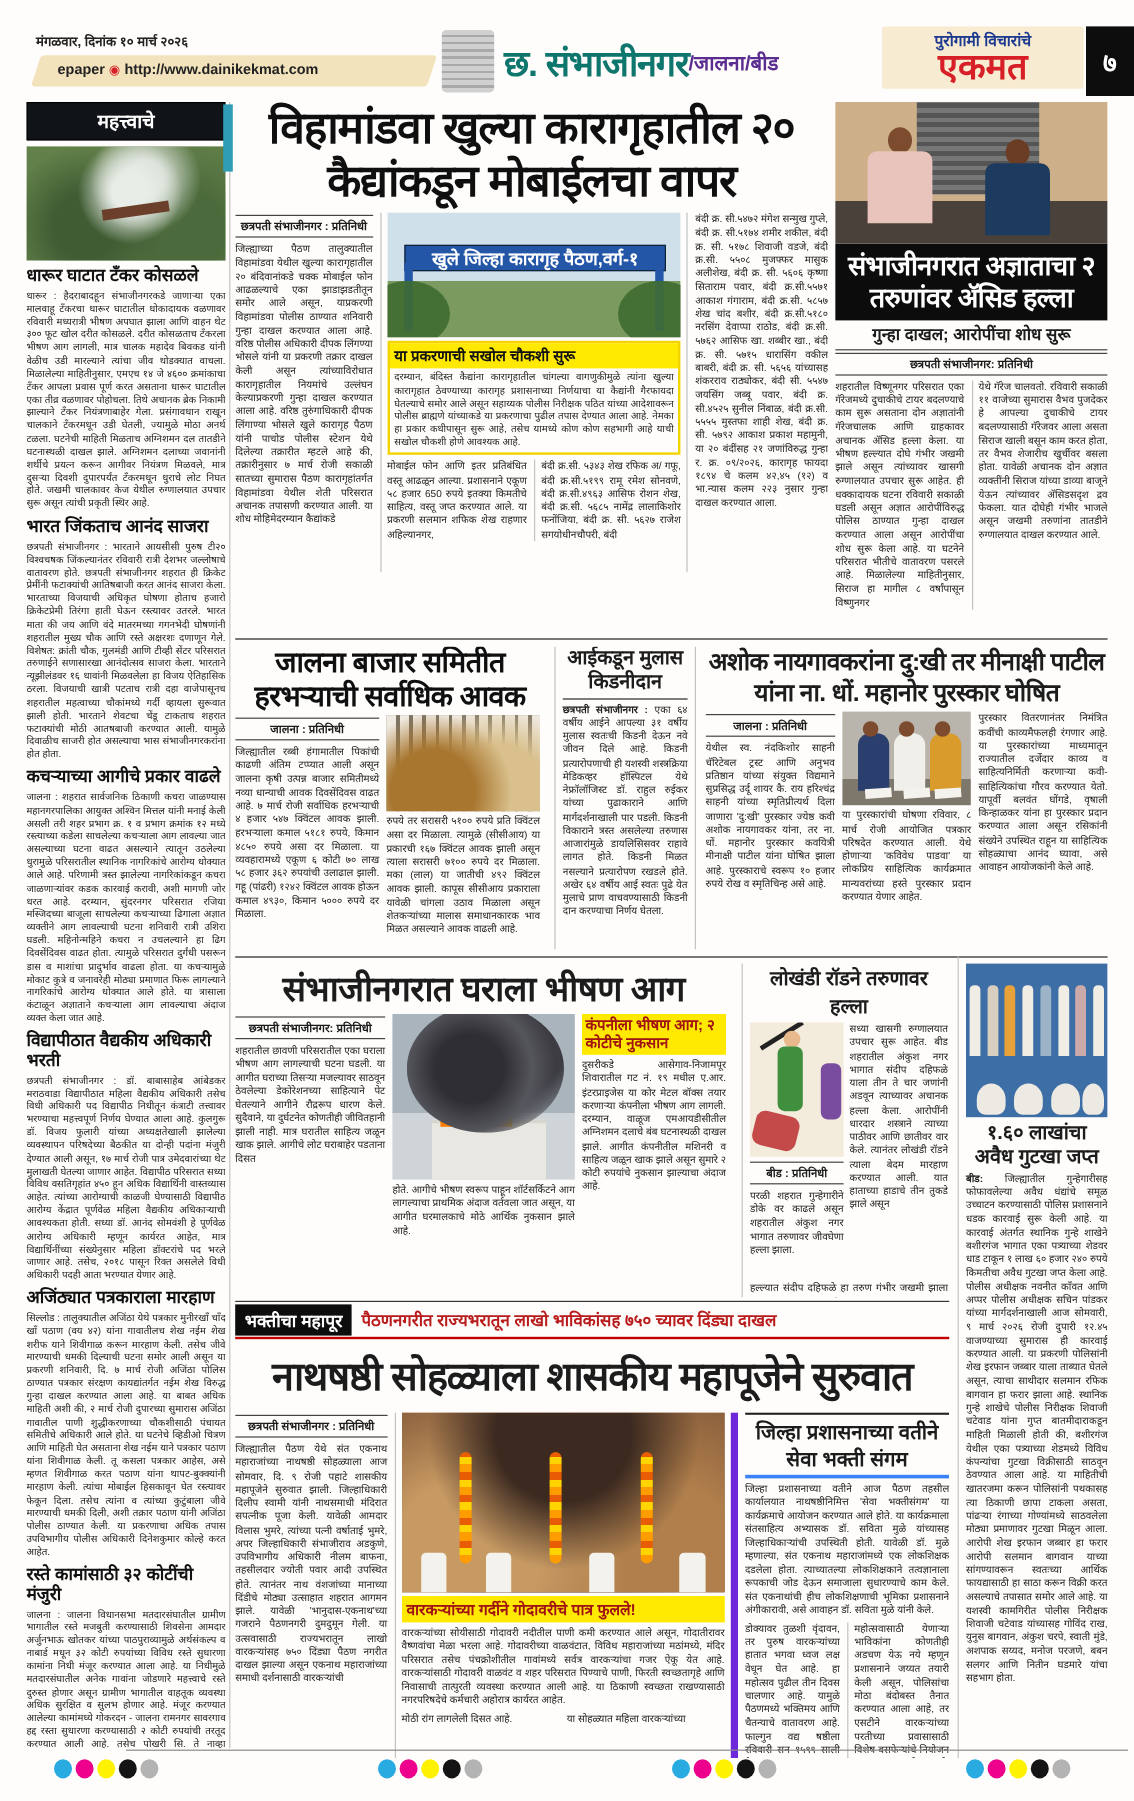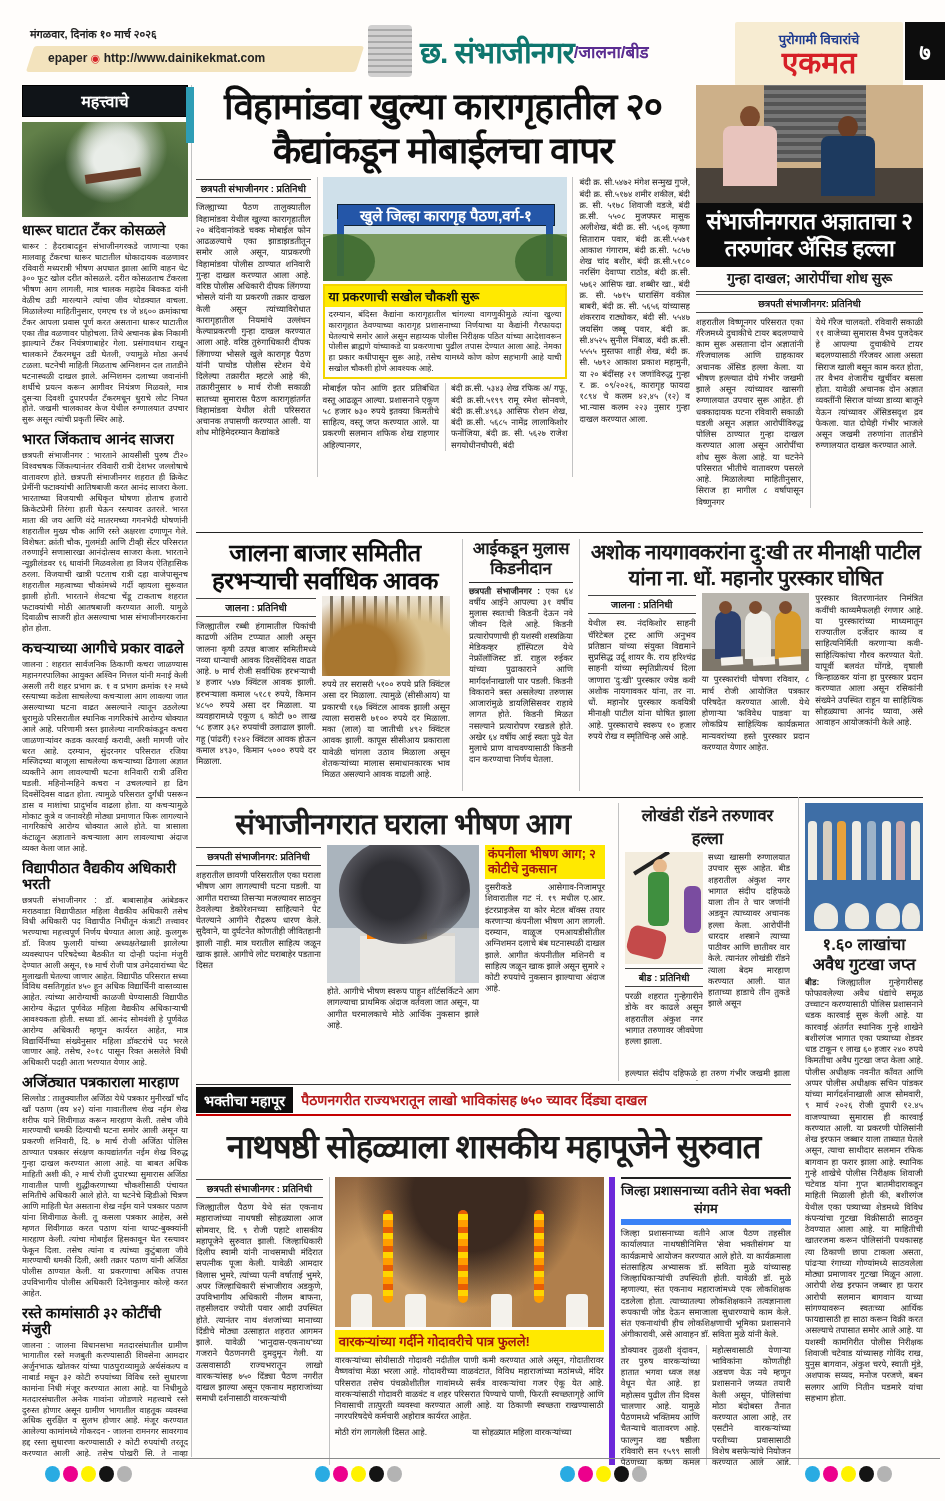--- a/index.html
+++ b/index.html
@@ -12,21 +12,21 @@
              transform:skewX(-18deg);border-radius:3px;}
   .epapertxt{position:absolute;left:48px;top:29px;font-size:12px;font-weight:bold;color:#222;}
   .ep-ic{color:#d62128;font-size:11px;}
   .midlogo{position:absolute;left:368px;top:2px;width:420px;height:54px;display:flex;align-items:center;}
   .collage{width:44px;height:52px;background:
       linear-gradient(#bbb 0 0) 0 0/100% 100%,#ccc;
       background:repeating-linear-gradient(0deg,#c9c9c9 0 4px,#9b9b9b 4px 6px),#cfcfcf;
       border-radius:4px;margin-right:8px;opacity:.85;}
   .edname{font-size:30px;font-weight:bold;color:#0f766e;letter-spacing:-1px;}
   .edsub{font-size:17px;font-weight:bold;color:#5b2d91;}
-  .mastbox{position:absolute;right:42px;top:0;width:168px;height:64px;background:#f7ecd2;
+  .mastbox{position:absolute;right:42px;top:0;width:168px;height:52px;background:#f7ecd2;
            display:flex;flex-direction:column;align-items:center;justify-content:center;border-radius:2px;}
   .tagline{font-size:13px;font-weight:bold;color:#1d3a8f;}
   .brand{font-size:30px;font-weight:bold;color:#d61f26;line-height:1;}
   .pgno{position:absolute;right:0;top:0;width:40px;height:58px;background:#0d0d0d;color:#fff;
         display:flex;align-items:center;justify-content:center;font-size:22px;font-weight:bold;}
   
   .jt{text-align:justify;font-size:8.4px;line-height:1.34;color:#222;}
   .by{font-size:9.5px;font-weight:bold;text-align:center;border-top:1px solid #444;border-bottom:1px solid #444;
       padding:2px 0;margin:2px 0 4px 0;}
   .rule{border-top:1.5px solid #2a2a2a;}
@@ -150,21 +150,21 @@
   .bf-r{width:172px;}
   .nphoto{height:150px;position:relative;overflow:hidden;background:
      radial-gradient(circle at 50% 12%,#3c2a20 0 30%,rgba(60,42,32,0) 60%),
      radial-gradient(circle at 20% 80%,#c89a63 0 25%,rgba(200,154,99,0) 55%),
      radial-gradient(circle at 80% 80%,#b07f4c 0 25%,rgba(176,127,76,0) 55%),#8a5f3c;}
   .nphoto .gar{position:absolute;top:22%;width:10px;height:62%;background:
      repeating-linear-gradient(0deg,#ff9d00 0 7px,#ffd400 7px 13px,#e85d04 13px 19px);border-radius:5px;}
   .nphoto .cap{position:absolute;bottom:0;width:8%;height:22%;background:#f4f2ec;border-radius:4px 4px 0 0;}
   .ncap{background:#ffe900;color:#a11212;font-size:13px;font-weight:bold;padding:2px 4px;margin-top:3px;}
   .nbox{border-top:2px solid #222;}
-  .nbox .bt{font-size:13px;font-weight:bold;text-align:center;padding:2px 0;border-bottom:6px solid #3b82f6;}
+  .nbox .bt{font-size:17px;font-weight:bold;text-align:center;padding:2px 0;border-bottom:3px solid #3b82f6;}
   .minirow2{display:flex;gap:6px;margin-top:4px;}
   .minirow2 .jt{width:50%;}
   
   .footline{position:absolute;left:105px;top:1458px;width:835px;height:1px;background:#8a8a8a;}
   .dots{position:absolute;top:1466px;display:flex;gap:3px;}
   .dot{width:15px;height:16px;border-radius:50%;}
 </style>
 </head>
 <body>
 
@@ -236,21 +236,21 @@
             <div class="leg" style="left:6%;"></div>
               <div class="leg" style="right:6%;"></div>
             <div class="tree" style="left:-18px;"></div>
               <div class="tree" style="right:-18px;"></div>
           </div>
           <div class="capbox">
             <div class="ct">या प्रकरणाची सखोल चौकशी सुरू</div>
             <div class="cb">दरम्यान, बंदिस्त कैद्यांना कारागृहातील चांगल्या वागणुकीमुळे त्यांना खुल्या कारागृहात ठेवण्याच्या कारागृह प्रशासनाच्या निर्णयाचा या कैद्यांनी गैरफायदा घेतल्याचे समोर आले असून सहाय्यक पोलीस निरीक्षक पठित यांच्या आदेशावरून पोलीस ब्राह्मणे यांच्याकडे या प्रकरणाचा पुढील तपास देण्यात आला आहे. नेमका हा प्रकार कधीपासून सुरू आहे, तसेच यामध्ये कोण कोण सहभागी आहे याची सखोल चौकशी होणे आवश्यक आहे.</div>
           </div>
           <div class="minirow">
-            <div class="jt">मोबाईल फोन आणि इतर प्रतिबंधित वस्तू आढळून आल्या. प्रशासनाने एकूण ५८ हजार ७३० रुपये इतक्या किमतीचे साहित्य, वस्तू जप्त करण्यात आले. या प्रकरणी सलमान शफिक शेख राहणार अहिल्यानगर,</div>
+            <div class="jt">मोबाईल फोन आणि इतर प्रतिबंधित वस्तू आढळून आल्या. प्रशासनाने एकूण ५८ हजार 650 रुपये इतक्या किमतीचे साहित्य, वस्तू जप्त करण्यात आले. या प्रकरणी सलमान शफिक शेख राहणार अहिल्यानगर,</div>
             <div class="jt" style="border-left:1px solid #c2c2c2;padding-left:5px;">बंदी क्र.सी. ५३४३ शेख रफिक अ/ गफू, बंदी क्र.सी.५१९९ रामू रमेश सोनवणे, बंदी क्र.सी.४९६३ आसिफ रोशन शेख, बंदी क्र.सी. ५६८५ नामेंद्र लालाकिशोर फनोंजिया, बंदी क्र. सी. ५६२७ राजेश सगयोधीनचौपरी, बंदी</div>
           </div>
         </div>
         <div class="lcol3 jt">बंदी क्र. सी.५४७२ मंगेश सन्मुख गुप्ले, बंदी क्र. सी.५१७४ शमीर शकील, बंदी क्र. सी. ५१७८ शिवाजी वडजे, बंदी क्र.सी. ५५०८ मुजफ्फर मासुक अलीशेख, बंदी क्र. सी. ५६०६ कृष्णा सिताराम पवार, बंदी क्र.सी.५५७१ आकाश गंगाराम, बंदी क्र.सी. ५८५७ शेख चांद बशीर, बंदी क्र.सी.५१८० नरसिंग देवाप्पा राठोड, बंदी क्र.सी. ५७६२ आसिफ खा. शब्बीर खा., बंदी क्र. सी. ५७१५ धारासिंग वकील बाबरी, बंदी क्र. सी. ५६५६ यांच्यासह शंकरराव राठ्योकर, बंदी सी. ५५४७ जयसिंग जब्बू पवार, बंदी क्र. सी.४५२५ सुनील निंबाळ, बंदी क्र.सी. ५५५५ मुस्तफा शाही शेख, बंदी क्र. सी. ५७९२ आकाश प्रकाश महामुनी, या २० बंदींसह २१ जणांविरुद्ध गुन्हा र. क्र. ०९/२०२६, कारागृह फायदा १८९४ चे कलम ४२,४५ (१२) व भा.न्यास कलम २२३ नुसार गुन्हा दाखल करण्यात आला.</div>
       </div>
     </section>
 
     <section class="acid">
       <div class="aphoto">
         <div class="shutter"></div>

